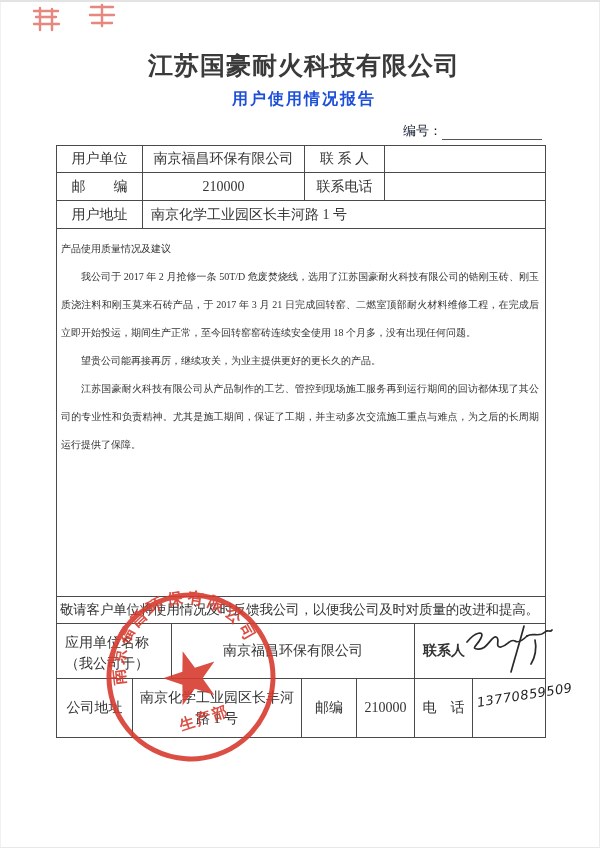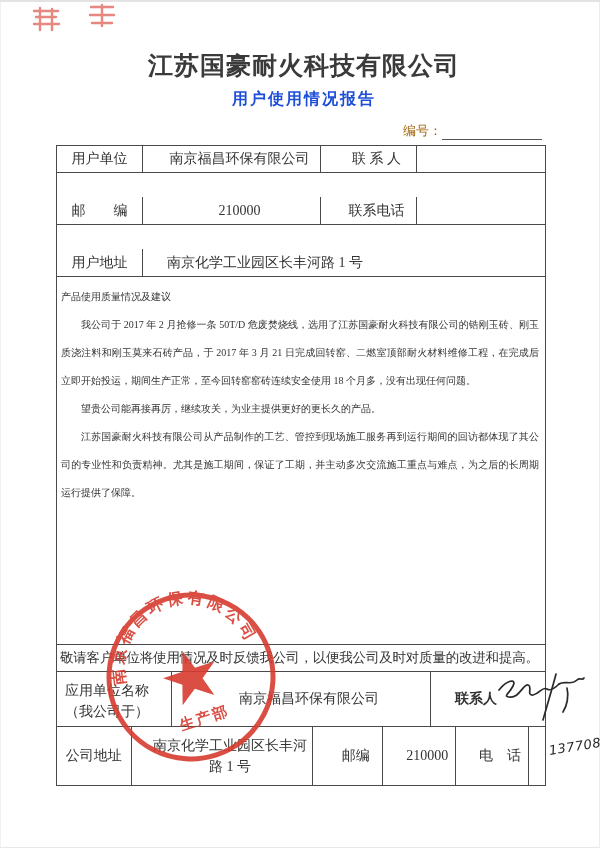--- a/index.html
+++ b/index.html
@@ -7,30 +7,30 @@
   body { font-family:"Liberation Serif","DejaVu Serif",serif; color:#333; }
   .page {
     position:relative; width:600px; height:848px; background:#fff; overflow:hidden;
     box-shadow: inset 0 2px 0 #e3e3e3, inset -1px 0 0 #ececec, inset 0 -1px 0 #e8e8e8, inset 1px 0 0 #f1f1f1;
   }
 
   
   .titles { position:absolute; top:50px; left:4px; width:100%; text-align:center; }
   .title-main { font-size:25px; font-weight:700; letter-spacing:1px; color:#3a3a3a; line-height:32px; }
   .title-sub  { font-size:16px; font-weight:700; letter-spacing:2px; color:#1d4ed8; line-height:30px; margin-top:2px; }
-  .serial { position:absolute; top:122px; right:58px; font-size:13px; color:#a16207; }
+  .serial { position:absolute; top:122px; right:58px; font-size:13px; color:#0f172a; }
   .serial .line { display:inline-block; width:100px; height:12px; border-bottom:1px solid #555; vertical-align:bottom; }
 
   
   .doc-table { position:absolute; left:56px; top:145px; width:490px; border:1px solid #4a4a4a; font-size:14px; }
-  .tr { display:flex; border-bottom:1px solid #4a4a4a;gap:16px; }
+  .tr { display:flex; border-bottom:1px solid #4a4a4a; }
   .tr:last-child { border-bottom:none; }
   .td { border-right:1px solid #4a4a4a; display:flex; align-items:center; justify-content:center; text-align:center; overflow:visible; }
   .td:last-child { border-right:none; }
-  .h27{height:27px;} .h28{height:28px;margin-top:24px;} .h55{height:55px;} .h58{height:58px;}
+  .h27{height:27px;} .h28{height:28px;} .h55{height:55px;} .h58{height:58px;}
   .w86{width:86px;} .w162{width:162px;} .w80{width:80px;} .w115{width:115px;} .w243{width:243px;}
   .w76{width:76px;} .w169{width:169px;} .w55{width:55px;} .w58c{width:58px;}
   .fill{flex:1;}
   .left-pad { justify-content:flex-start; text-align:left; padding-left:8px; }
 
   
   .body-cell { display:block; text-align:left; padding:6px 6px 0 4px; line-height:28px; height:367px; }
   .body-cell h3 { font-size:10px; font-weight:400; }
   .body-cell p { text-indent:2em; text-align:justify; font-size:10px; }
 

